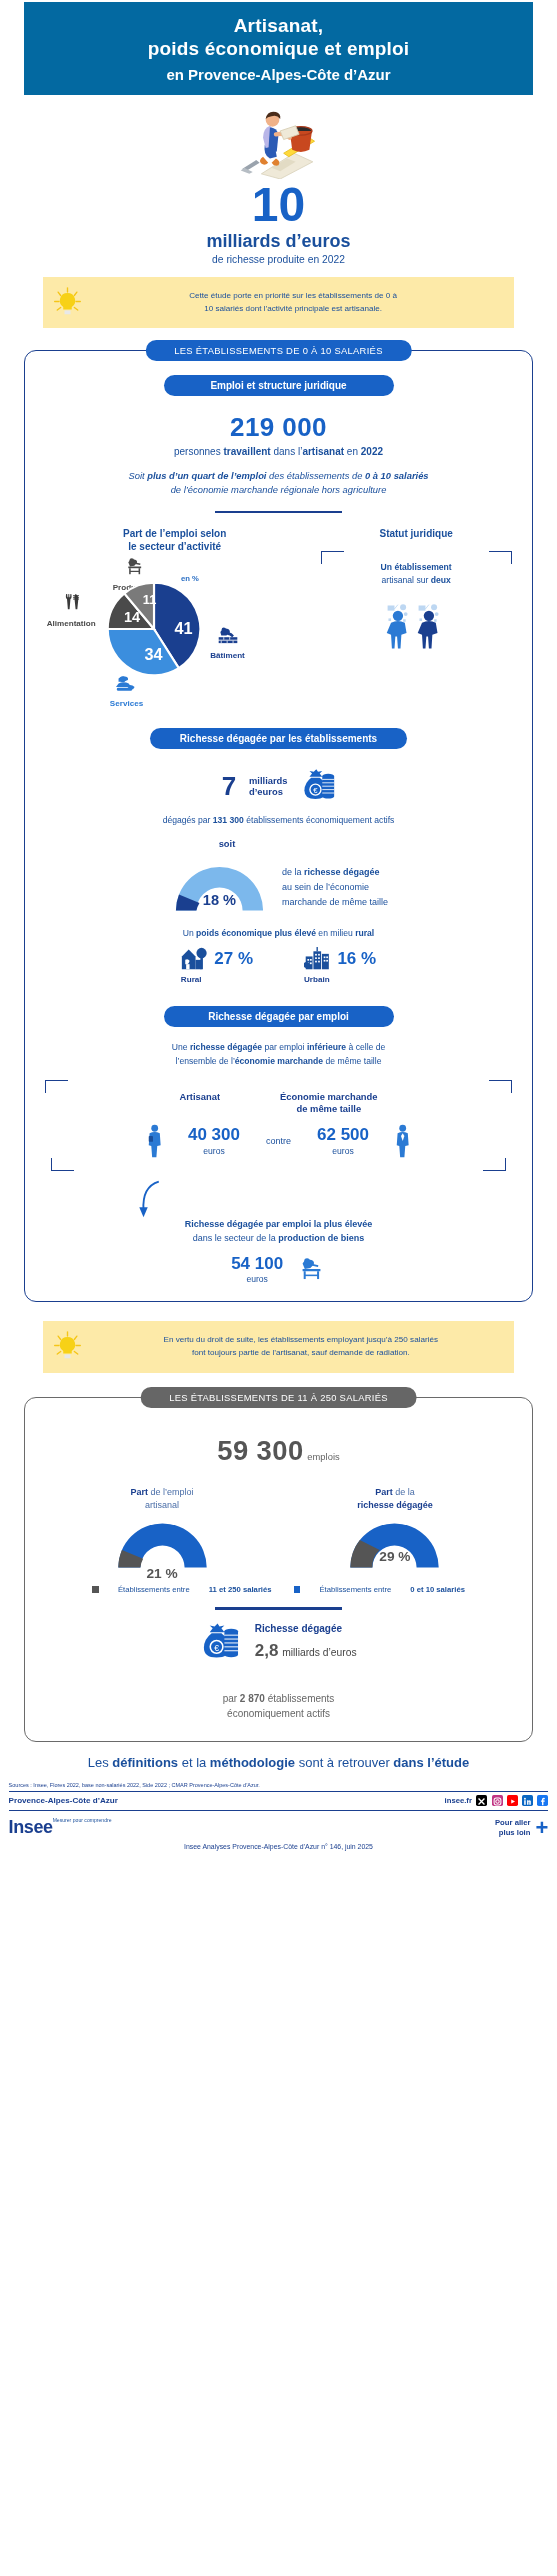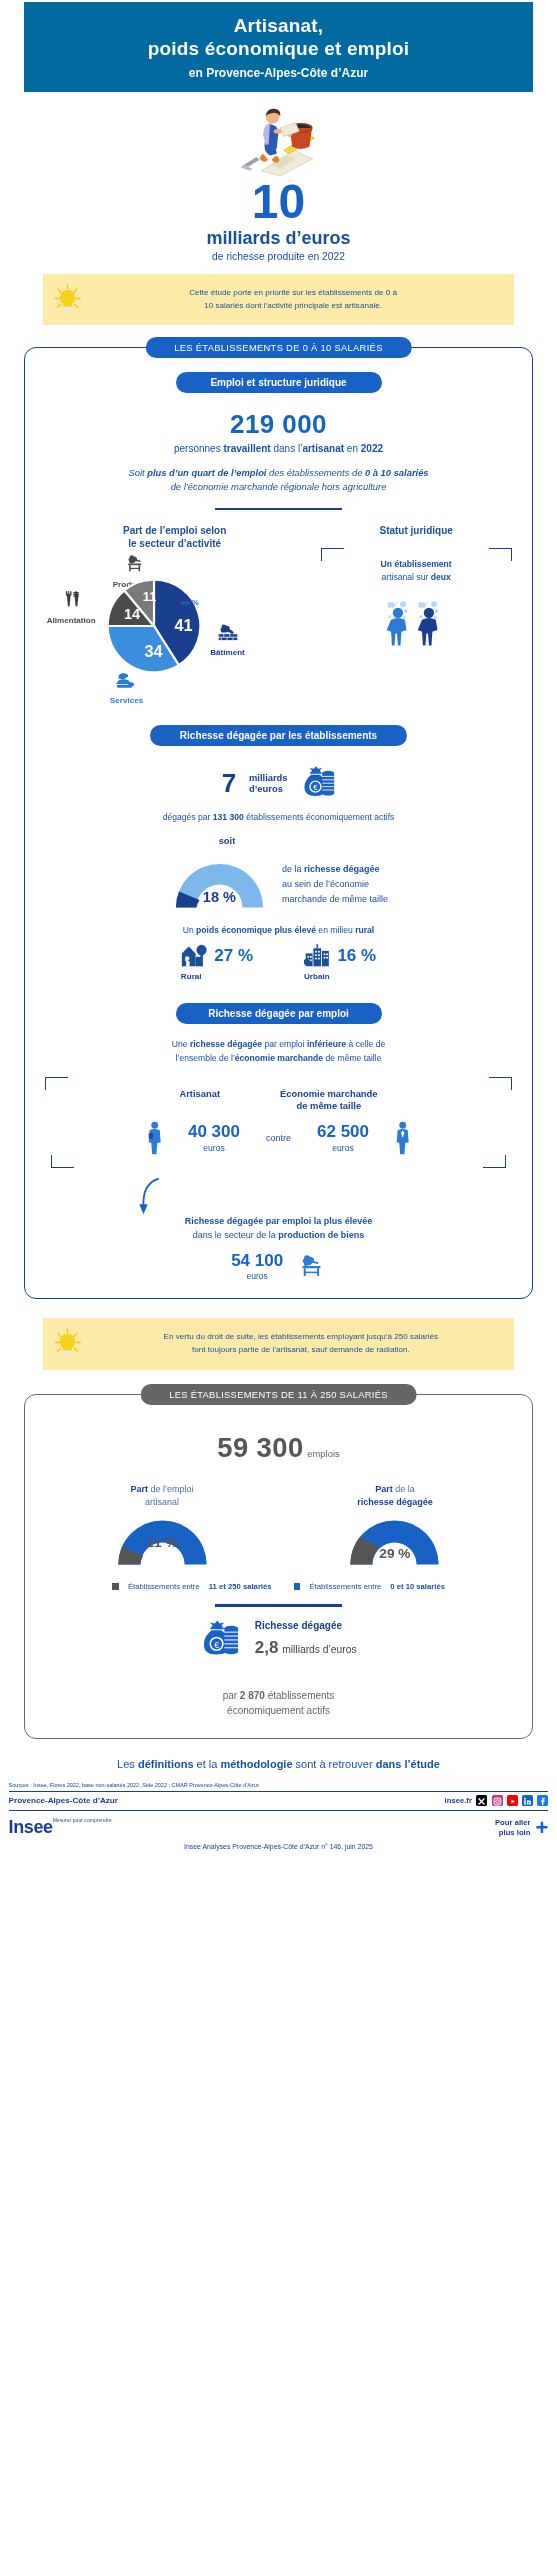--- a/index.html
+++ b/index.html
@@ -12,21 +12,21 @@
 
   
   .header {
     background: #0369a1;
     margin: 1.7px 24px 0 24px;
     padding: 12px 8.6px 12px 8.6px;
     text-align: center;
     color: #ffffff;
   }
   .header .t1 { font-size: 19px; font-weight: bold; line-height: 1.22; letter-spacing: 0.2px;}
-  .header .t2 { font-size: 12px; font-weight: bold; margin-top: 6px; }
+  .header .t2 { font-size: 15px; font-weight: bold; margin-top: 6px; }
 
   
   .hero { text-align: center; padding-top: 5.1px; }
   .hero-illustration { height: 79px; display:flex; align-items:center; justify-content:center;}
   .big10 { font-size: 48px; font-weight: bold; color: #1862c6; line-height: 1; margin-top: 1.7px;}
   .hero-sub1 { font-size: 18px; font-weight: bold; color: #1a4f9c; margin-top: 2.6px;}
   .hero-sub2 { font-size: 10.3px; color: #1a4f9c; margin-top: 1.7px; }
   .hero-sub3 { font-size: 9.4px; color: #1a4f9c; margin-top: 13px; }
   .hero-sub3 b { font-weight: bold; }
 
@@ -60,21 +60,21 @@
     font-size: 9.4px;
     font-weight: normal;
     letter-spacing: 0.3px;
     padding: 5.1px 29px;
     white-space: nowrap;
   }
   .section.gray .section-title { background: #666666; }
 
   .pill {
     display: block;
-    width: 206px;
+    width: 230px;
     margin: 0 auto;
     background: #1862c6;
     color: #fff;
     text-align: center;
     border-radius: 12px;
     font-size: 10px;
     font-weight: bold;
     padding: 5.1px 8.6px;
   }
   .pill.wide { width: 257px; }
@@ -93,21 +93,21 @@
   .col-left { flex: 0 0 57%; }
   .col-right { flex: 1; }
   .sub-head { font-size: 10px; font-weight: bold; color: #1a4f9c; text-align: center; line-height:1.35;}
 
   .pie-wrap { position: relative; height: 137px; margin-top: 3.4px; }
   .pie { position: absolute; left: 69px; top: 24px; }
   .lbl { position: absolute; font-size: 8.1px; font-weight: bold; }
   .lbl.gray { color: #4a4a4a; }
   .lbl.dblue { color: #1a3f8f; }
   .lbl.lblue { color: #2b7ad4; }
-  .enpct { position:absolute; left: 144px; top: 44px; font-size: 7.7px; font-weight: bold; color:#2b6fc4;}
+  .enpct { position:absolute; left: 144px; top: 17px; font-size: 7.7px; font-weight: bold; color:#2b6fc4;}
 
   .icon-mini { display:block; margin: 0 auto 1.7px auto; }
 
   
   .bracket {
     position: relative;
     margin: 10.3px 5.1px 0 5.1px;
     padding: 10.3px 3.4px;
     text-align:center;
   }
@@ -161,31 +161,31 @@
   .u-54 { font-size: 8.6px; color:#1a4f9c;}
 
   
   .num-59 { font-size: 27.4px; font-weight: bold; color:#555555; letter-spacing:0.4px;}
   .u-59 { font-size: 9.4px; color:#666666; }
   .gcols { display:flex; justify-content: space-between; margin-top: 19px; padding: 0 8.6px;}
   .gcol { flex:1; text-align:center; }
   .gcol-head { font-size: 9px; color:#4a6ea8; line-height:1.4;}
   .gcol-head b { font-weight:bold; color:#1a3f8f;}
   .legend-row { display:flex; justify-content:center; gap: 22px; margin-top: 13.7px;}
-  .legend-item { display:flex; align-items:center; gap: 9px; font-size: 7.7px; color:#1a4f9c;}
+  .legend-item { display:flex; align-items:center; gap: 19px; font-size: 7.7px; color:#1a4f9c;}
   .legend-item b { font-weight:bold;}
   .sw { width:6.9px; height:6.9px; display:inline-block;}
 
   .money-row { display:flex; align-items:center; justify-content:center; gap: 15.4px; margin-top: 12px;}
   .mr-title { font-size: 10px; font-weight:bold; color:#1a3f8f;}
   .mr-val { font-size: 17px; font-weight:bold; color:#555555;}
   .mr-unit { font-size: 10.3px; color:#444444;}
 
   
-  .defs { text-align:center; font-size: 11px; color:#1a4f9c; margin-top: 19px;}
+  .defs { text-align:center; font-size: 13px; color:#1a4f9c; margin-top: 13px;}
   .defs b { font-weight:bold;}
   .sources { font-size: 5.5px; color:#1a3f8f; margin: 12px 8.6px 0 8.6px; border-bottom: 1.3px solid #1a3f8f; padding-bottom: 2.6px;}
   .footbar { display:flex; align-items:center; justify-content:space-between; margin: 0 8.6px; padding: 3.4px 0 3.4px 0;
              border-bottom: 1.3px solid #1a3f8f; }
   .footbar .region { font-size: 8.1px; font-weight:bold; color:#1a3f8f;}
   .footbar .right { display:flex; align-items:center; gap: 4.3px;}
   .footbar .site { font-size: 7.7px; font-weight:bold; color:#1a3f8f;}
   .sicon { width: 11px; height: 11px; display:inline-block; border-radius: 1.7px; }
 
   .footend { display:flex; align-items:center; justify-content: space-between; margin: 6.9px 8.6px 0 8.6px;}
@@ -607,21 +607,21 @@
     <div class="gcol">
       <div class="gcol-head">
         <b>Part</b><span> de l’emploi</span><br>
         <span>artisanal</span>
       </div>
       <div style="position:relative; width:99px; height:51px; margin:8.6px auto 0 auto">
         <svg width="99" height="51" viewBox="0 0 116 60">
           <path d="M6 56 A52 52 0 0 1 110 56 L84 56 A26 26 0 0 0 32 56 Z" fill="#1862c6"></path>
           <path d="M6 56 A52 52 0 0 1 10.3 35.3 L35.2 45.7 A26 26 0 0 0 32 56 Z" fill="#555555"></path>
         </svg>
-        <div style="position:absolute; left:0; top:18px; width:99px; text-align:center; font-size:13.7px; font-weight:bold; color:#555555">21 %</div>
+        <div style="position:absolute; left:0; top:46px; width:99px; text-align:center; font-size:13.7px; font-weight:bold; color:#555555">21 %</div>
       </div>
     </div>
 
     <div class="gcol">
       <div class="gcol-head">
         <b>Part</b><span> de la</span><br>
         <b>richesse dégagée</b>
       </div>
       <div style="position:relative; width:99px; height:51px; margin:8.6px auto 0 auto">
         <svg width="99" height="51" viewBox="0 0 116 60">

